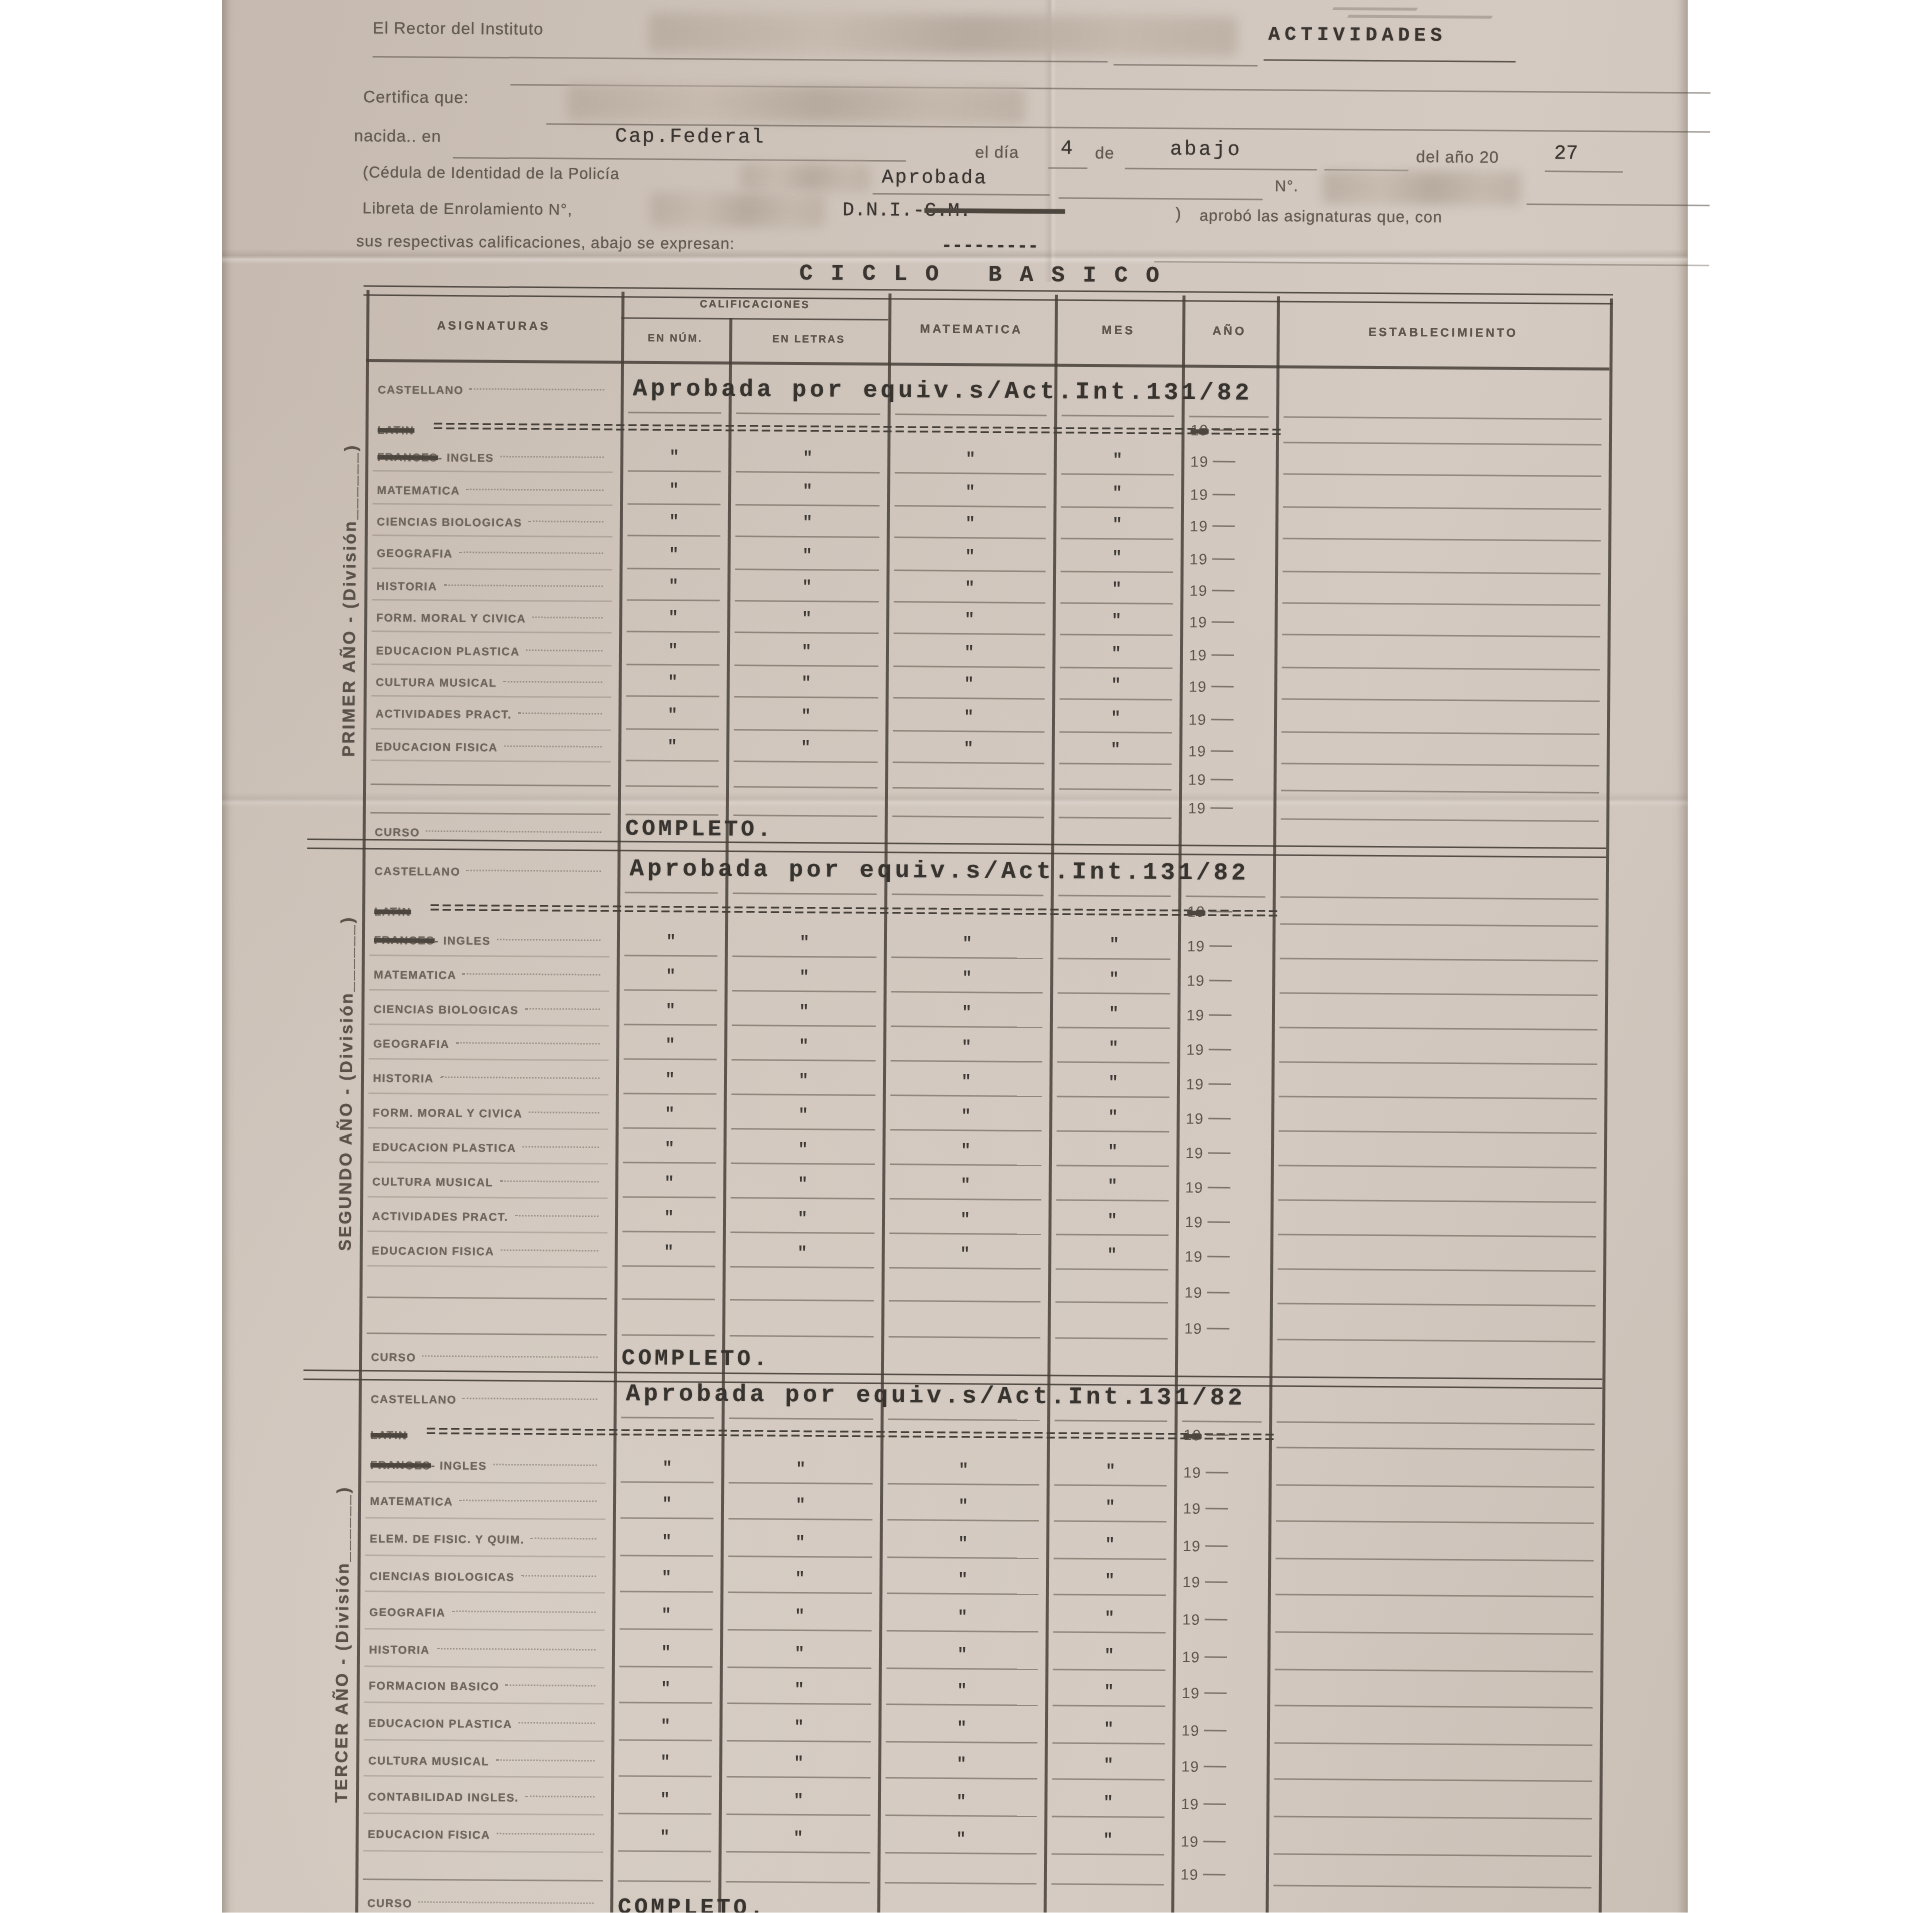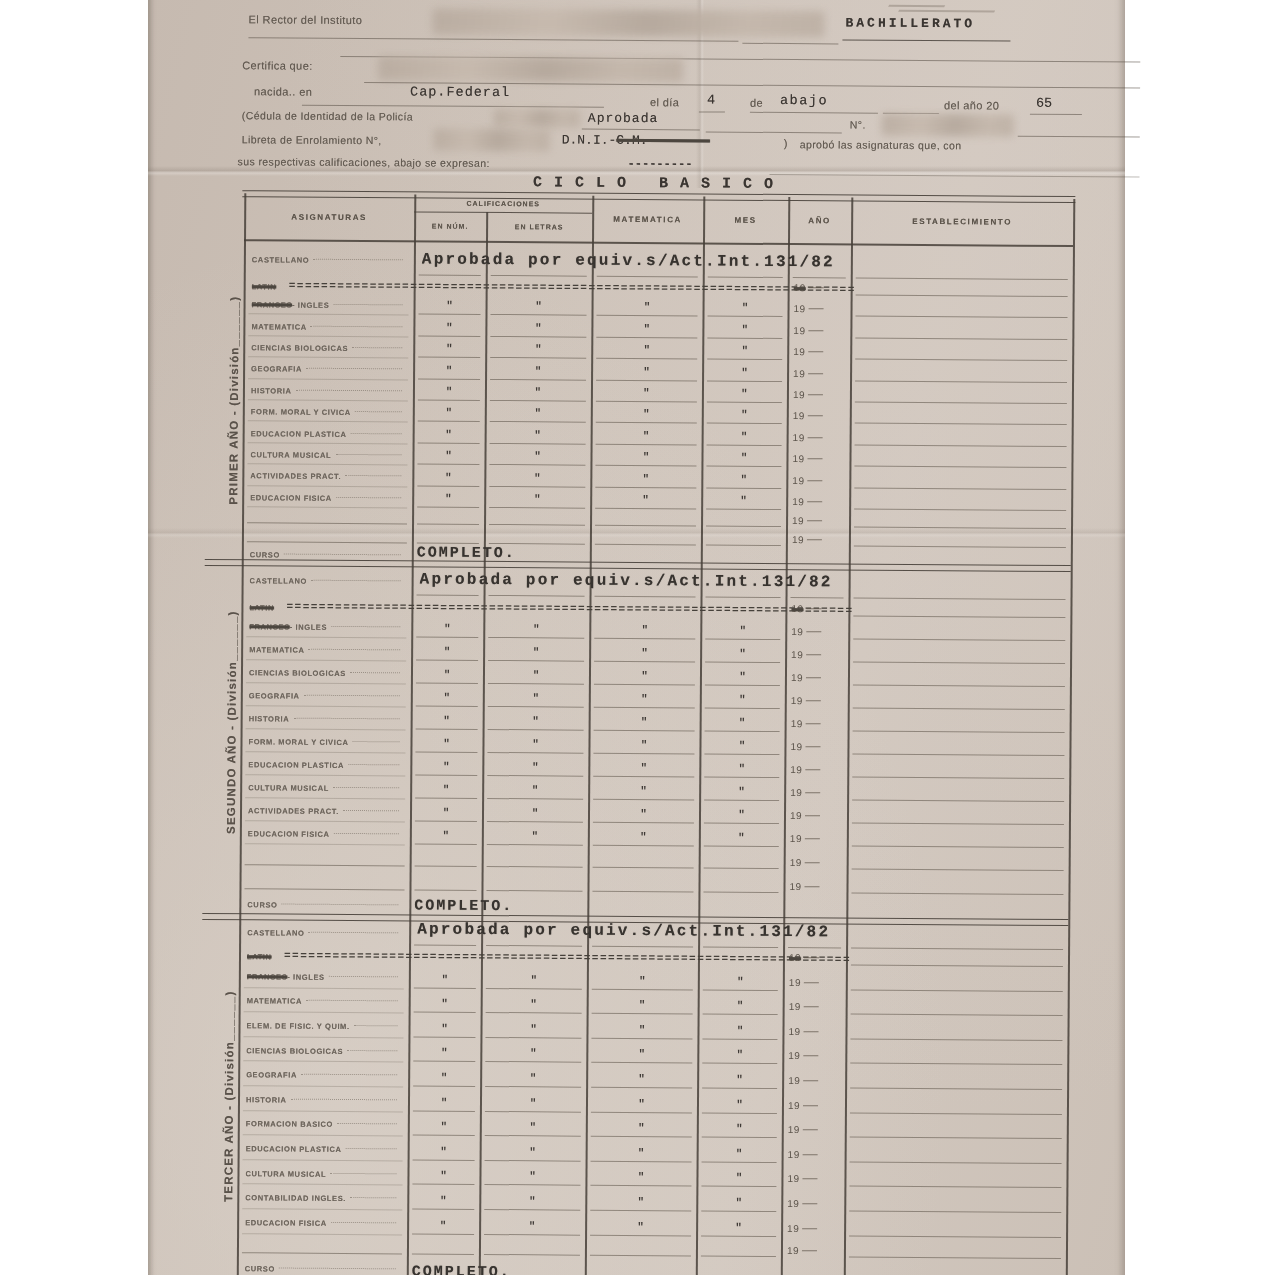--- a/index.html
+++ b/index.html
@@ -64,42 +64,42 @@
   <div class="crease-v" style="left:548px;height:200px;top:0"></div>
 
   <div id="content">
 
     <span class="printed" style="left:98px;top:16px">El Rector del Instituto</span>
     <div class="blur-blob" style="left:282px;top:10px;width:392px;height:26px"></div>
     <div class="pencil" style="left:738px;top:0;width:120px">
         <span style="width:56px"></span>
         <span style="width:96px;margin-left:10px"></span>
       </div>
-    <span class="typed" style="left:695px;top:14px;font-size:13px;font-weight:bold;letter-spacing:3px">BACHILLERATO</span>
+    <span class="typed" style="left:695px;top:14px;font-size:13px;font-weight:bold;letter-spacing:3px">ACTIVIDADES</span>
     <div class="rule dark" style="left:692px;top:38px;width:168px"></div>
     <div class="rule" style="left:98px;top:40px;width:490px"></div>
     <div class="rule" style="left:592px;top:42px;width:96px"></div>
     <div class="rule" style="left:190px;top:58px;width:800px"></div>
 
     <span class="printed" style="left:92px;top:62px">Certifica que:</span>
     <div class="blur-blob" style="left:228px;top:58px;width:305px;height:24px"></div>
     <div class="rule" style="left:214px;top:84px;width:776px"></div>
 
-    <span class="printed" style="left:104px;top:88px">nacida.. en</span>
+    <span class="printed" style="left:86px;top:88px">nacida.. en</span>
     <span class="typed" style="left:260px;top:86px;font-size:13.5px;letter-spacing:1px">Cap.Federal</span>
     <div class="rule" style="left:152px;top:107px;width:302px"></div>
     <span class="printed" style="left:500px;top:96px">el día</span>
     <span class="typed" style="left:557px;top:92px;font-size:13.5px">4</span>
     <div class="rule" style="left:549px;top:111px;width:26px"></div>
-    <span class="printed" style="left:600px;top:96px">de</span>
+    <span class="printed" style="left:580px;top:96px">de</span>
     <span class="typed" style="left:630px;top:92px;font-size:13.5px;letter-spacing:1.5px">abajo</span>
     <div class="rule" style="left:600px;top:111px;width:128px"></div>
     <div class="rule" style="left:733px;top:111px;width:56px"></div>
     <span class="printed" style="left:794px;top:97px">del año 20</span>
-    <span class="typed" style="left:886px;top:93px;font-size:13.5px">65</span>
+    <span class="typed" style="left:886px;top:93px;font-size:13.5px">27</span>
     <div class="rule" style="left:880px;top:111px;width:52px"></div>
 
     <span class="printed small" style="left:92px;top:112px">(Cédula de Identidad de la Policía</span>
     <div class="blur-blob" style="left:344px;top:110px;width:86px;height:18px"></div>
     <span class="typed" style="left:438px;top:111px;font-size:13px;letter-spacing:1px">Aprobada</span>
     <div class="rule" style="left:432px;top:129px;width:118px"></div>
     <div class="rule" style="left:556px;top:131px;width:136px"></div>
     <span class="printed small" style="left:700px;top:117px">N°.</span>
     <div class="blur-blob" style="left:732px;top:112px;width:132px;height:22px"></div>
     <div class="rule" style="left:868px;top:133px;width:122px"></div>

